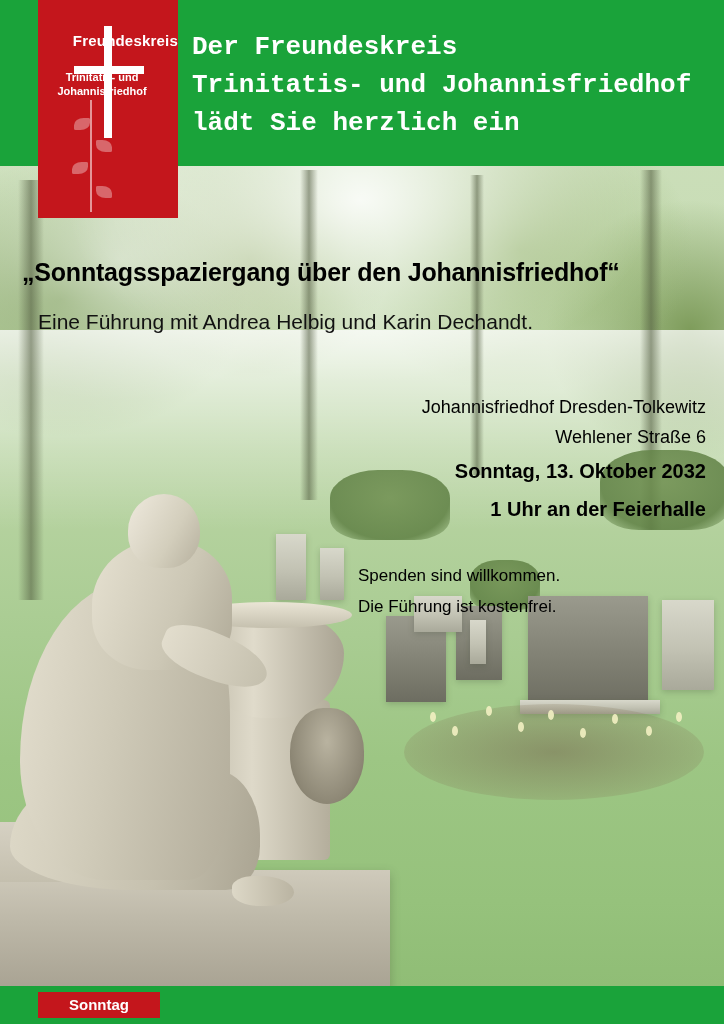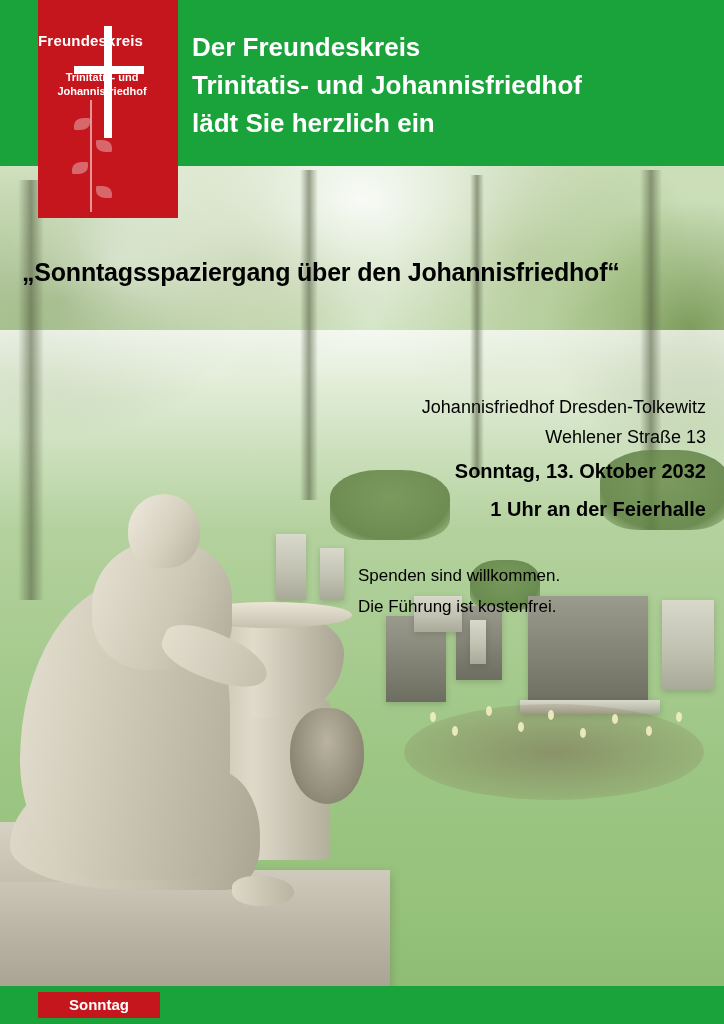--- a/index.html
+++ b/index.html
@@ -190,21 +190,21 @@
     width: 104px; height: 120px;
   }
   .logo-cross .v {
     position: absolute; left: 48px; top: 0; width: 8px; height: 112px; background: #ffffff;
   }
   .logo-cross .h {
     position: absolute; left: 18px; top: 40px; width: 70px; height: 8px; background: #ffffff;
   }
   .logo-text-1 {
     position: absolute; left: 0; top: 32px; width: 140px;
-    text-align: left; color: #ffffff; font-size: 15px; font-weight: bold;
+    text-align: right; color: #ffffff; font-size: 15px; font-weight: bold;
     letter-spacing: .2px;
   }
   .logo-text-2 {
     position: absolute; left: 0; top: 70px; width: 128px;
     text-align: center; color: #ffffff; font-size: 11px; font-weight: bold; line-height: 14px;
   }
   .logo-vine {
     position: absolute; left: 52px; top: 100px; width: 2px; height: 112px; background: rgba(255,255,255,.55);
   }
   .leaf {
@@ -215,20 +215,21 @@
   }
   .header-title {
     position: absolute;
     left: 192px; top: 28px;
     width: 520px;
     color: #ffffff;
     font-size: 26px;
     font-weight: bold;
     line-height: 38px;
     white-space: pre-line;
+    font-family: Liberation Mono, monospace;
   }
 
   
   .headline {
     position: absolute;
     left: 22px; top: 258px;
     width: 690px;
     color: #000000;
     font-size: 25px;
     font-weight: bold;
@@ -362,24 +363,25 @@
     <div class="logo-text-2" style="white-space: pre-line;">Trinitatis- und
 Johannisfriedhof</div>
     <div class="logo-vine"></div>
     <div class="leaf" style="left:36px; top:118px;"></div>
     <div class="leaf" style="left:58px; top:140px; transform: scaleX(-1);"></div>
     <div class="leaf" style="left:34px; top:162px;"></div>
     <div class="leaf" style="left:58px; top:186px; transform: scaleX(-1);"></div>
   </div>
 
   <div class="headline">„Sonntagsspaziergang über den Johannisfriedhof“</div>
+  <div class="subline">Eine Führung mit Andrea Helbig und Karin Dechandt.</div>
 
   <div class="info-block">
     <div class="info-line">Johannisfriedhof Dresden-Tolkewitz</div>
-    <div class="info-line">Wehlener Straße 13</div>
+    <div class="info-line">Wehlener Straße 6</div>
     <div class="info-line strong">Sonntag, 13. Oktober 2032</div>
     <div class="info-line strong">1 Uhr an der Feierhalle</div>
   </div>
 
   <div class="note-block">
     <div class="note-line">Spenden sind willkommen.</div>
     <div class="note-line">Die Führung ist kostenfrei.</div>
   </div>
 
   <div class="footer">

